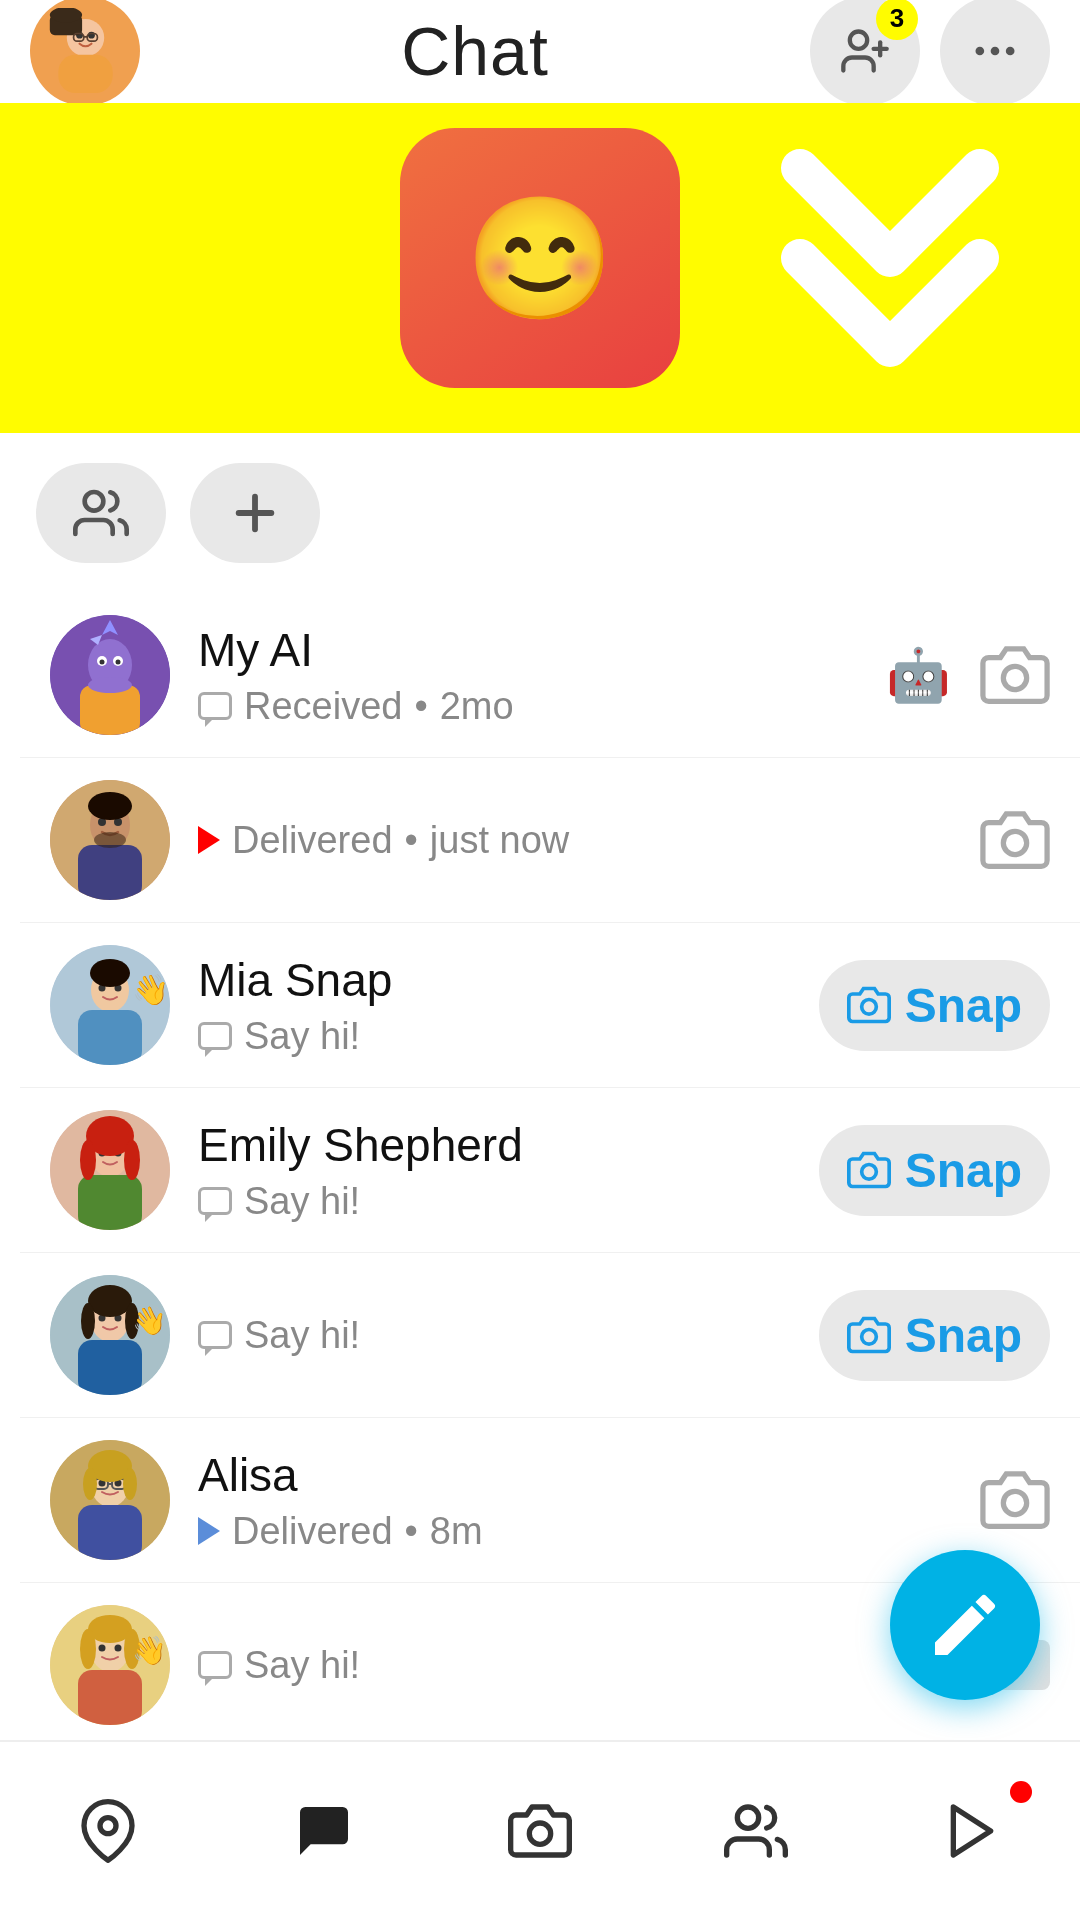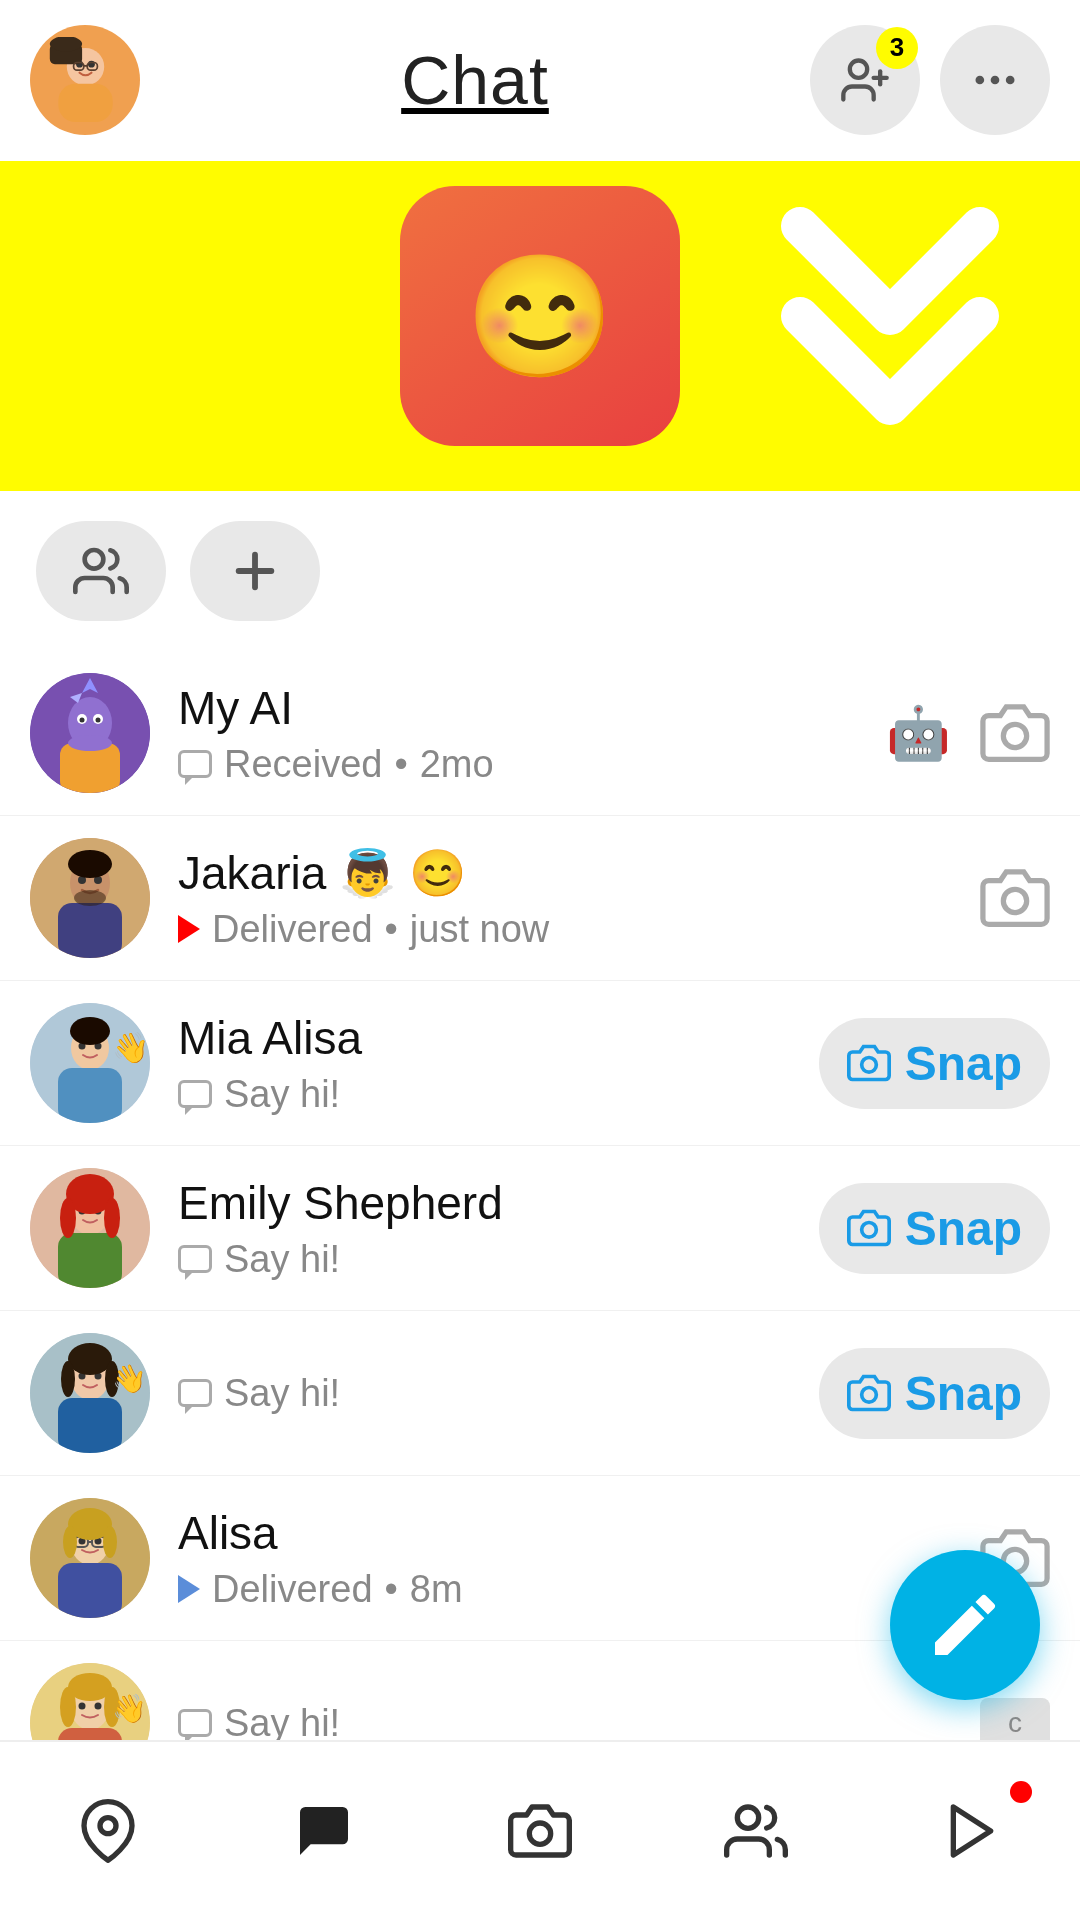--- a/index.html
+++ b/index.html
@@ -13,22 +13,21 @@
       overflow-x: hidden;
     }
 
     
     .header {
       display: flex;
       align-items: center;
       justify-content: space-between;
       padding: 18px 30px 20px 30px;
       background: #fff;
-      height: 161px;
-      text-decoration: underline;
+      height: 103px;
     }
     .avatar-btn {
       width: 110px;
       height: 110px;
       border-radius: 50%;
       background: #f0a050;
       overflow: hidden;
       display: flex;
       align-items: center;
       justify-content: center;
@@ -129,21 +128,21 @@
       border-radius: 50px;
       background: #e8e8e8;
       display: flex;
       align-items: center;
       justify-content: center;
       cursor: pointer;
     }
     .quick-btn svg { width: 56px; height: 56px; }
 
     
-    .chat-list { background: #fff; }
+    .chat-list { background: #fff; padding-left: 20px; }
     .chat-item {
       display: flex;
       align-items: center;
       padding: 22px 30px;
       border-bottom: 1.5px solid #f0f0f0;
       position: relative;
       cursor: pointer;
     }
     .chat-avatar {
       width: 120px;
@@ -426,21 +425,20 @@
         <circle cx="52" cy="42" r="4" fill="#333"></circle>
         <circle cx="68" cy="42" r="4" fill="#333"></circle>
         <path d="M52 52 Q60 58 68 52" stroke="#a06040" stroke-width="2.5" fill="none" stroke-linecap="round"></path>
 
         <ellipse cx="60" cy="60" rx="16" ry="8" fill="#2a1a0a" opacity="0.5"></ellipse>
 
         <ellipse cx="60" cy="26" rx="22" ry="14" fill="#1a0a00"></ellipse>
       </svg>
     </div>
     <div class="chat-info">
-      <div class="chat-name">Jakaria 👼 😊</div>
       <div class="chat-status">
         <div class="status-arrow-delivered"></div>
         <span>Delivered</span>
         <span>•</span>
         <span>just now</span>
       </div>
     </div>
     <div class="chat-action">
       <div class="camera-icon-gray">
         <svg viewBox="0 0 24 24" fill="none" stroke="#aaa" stroke-width="1.8" width="70" height="70">
@@ -459,21 +457,21 @@
         <rect x="28" y="65" width="64" height="55" rx="14" fill="#5090c0"></rect>
         <circle cx="52" cy="43" r="3.5" fill="#333"></circle>
         <circle cx="68" cy="43" r="3.5" fill="#333"></circle>
         <path d="M53 52 Q60 57 67 52" stroke="#c06060" stroke-width="2" fill="none" stroke-linecap="round"></path>
         <ellipse cx="60" cy="28" rx="20" ry="14" fill="#1a0a00"></ellipse>
 
         <text x="82" y="55" font-size="30" fill="#f0c890">👋</text>
       </svg>
     </div>
     <div class="chat-info">
-      <div class="chat-name">Mia Alisa</div>
+      <div class="chat-name">Mia Snap</div>
       <div class="chat-status">
         <div class="status-bubble-icon"></div>
         <span>Say hi!</span>
       </div>
     </div>
     <div class="chat-action">
       <div class="snap-btn">
         <svg width="44" height="44" viewBox="0 0 24 24" fill="none" stroke="#1a9be6" stroke-width="2">
           <path d="M23 19a2 2 0 0 1-2 2H3a2 2 0 0 1-2-2V8a2 2 0 0 1 2-2h4l2-3h6l2 3h4a2 2 0 0 1 2 2z"></path>
           <circle cx="12" cy="13" r="4"></circle>

